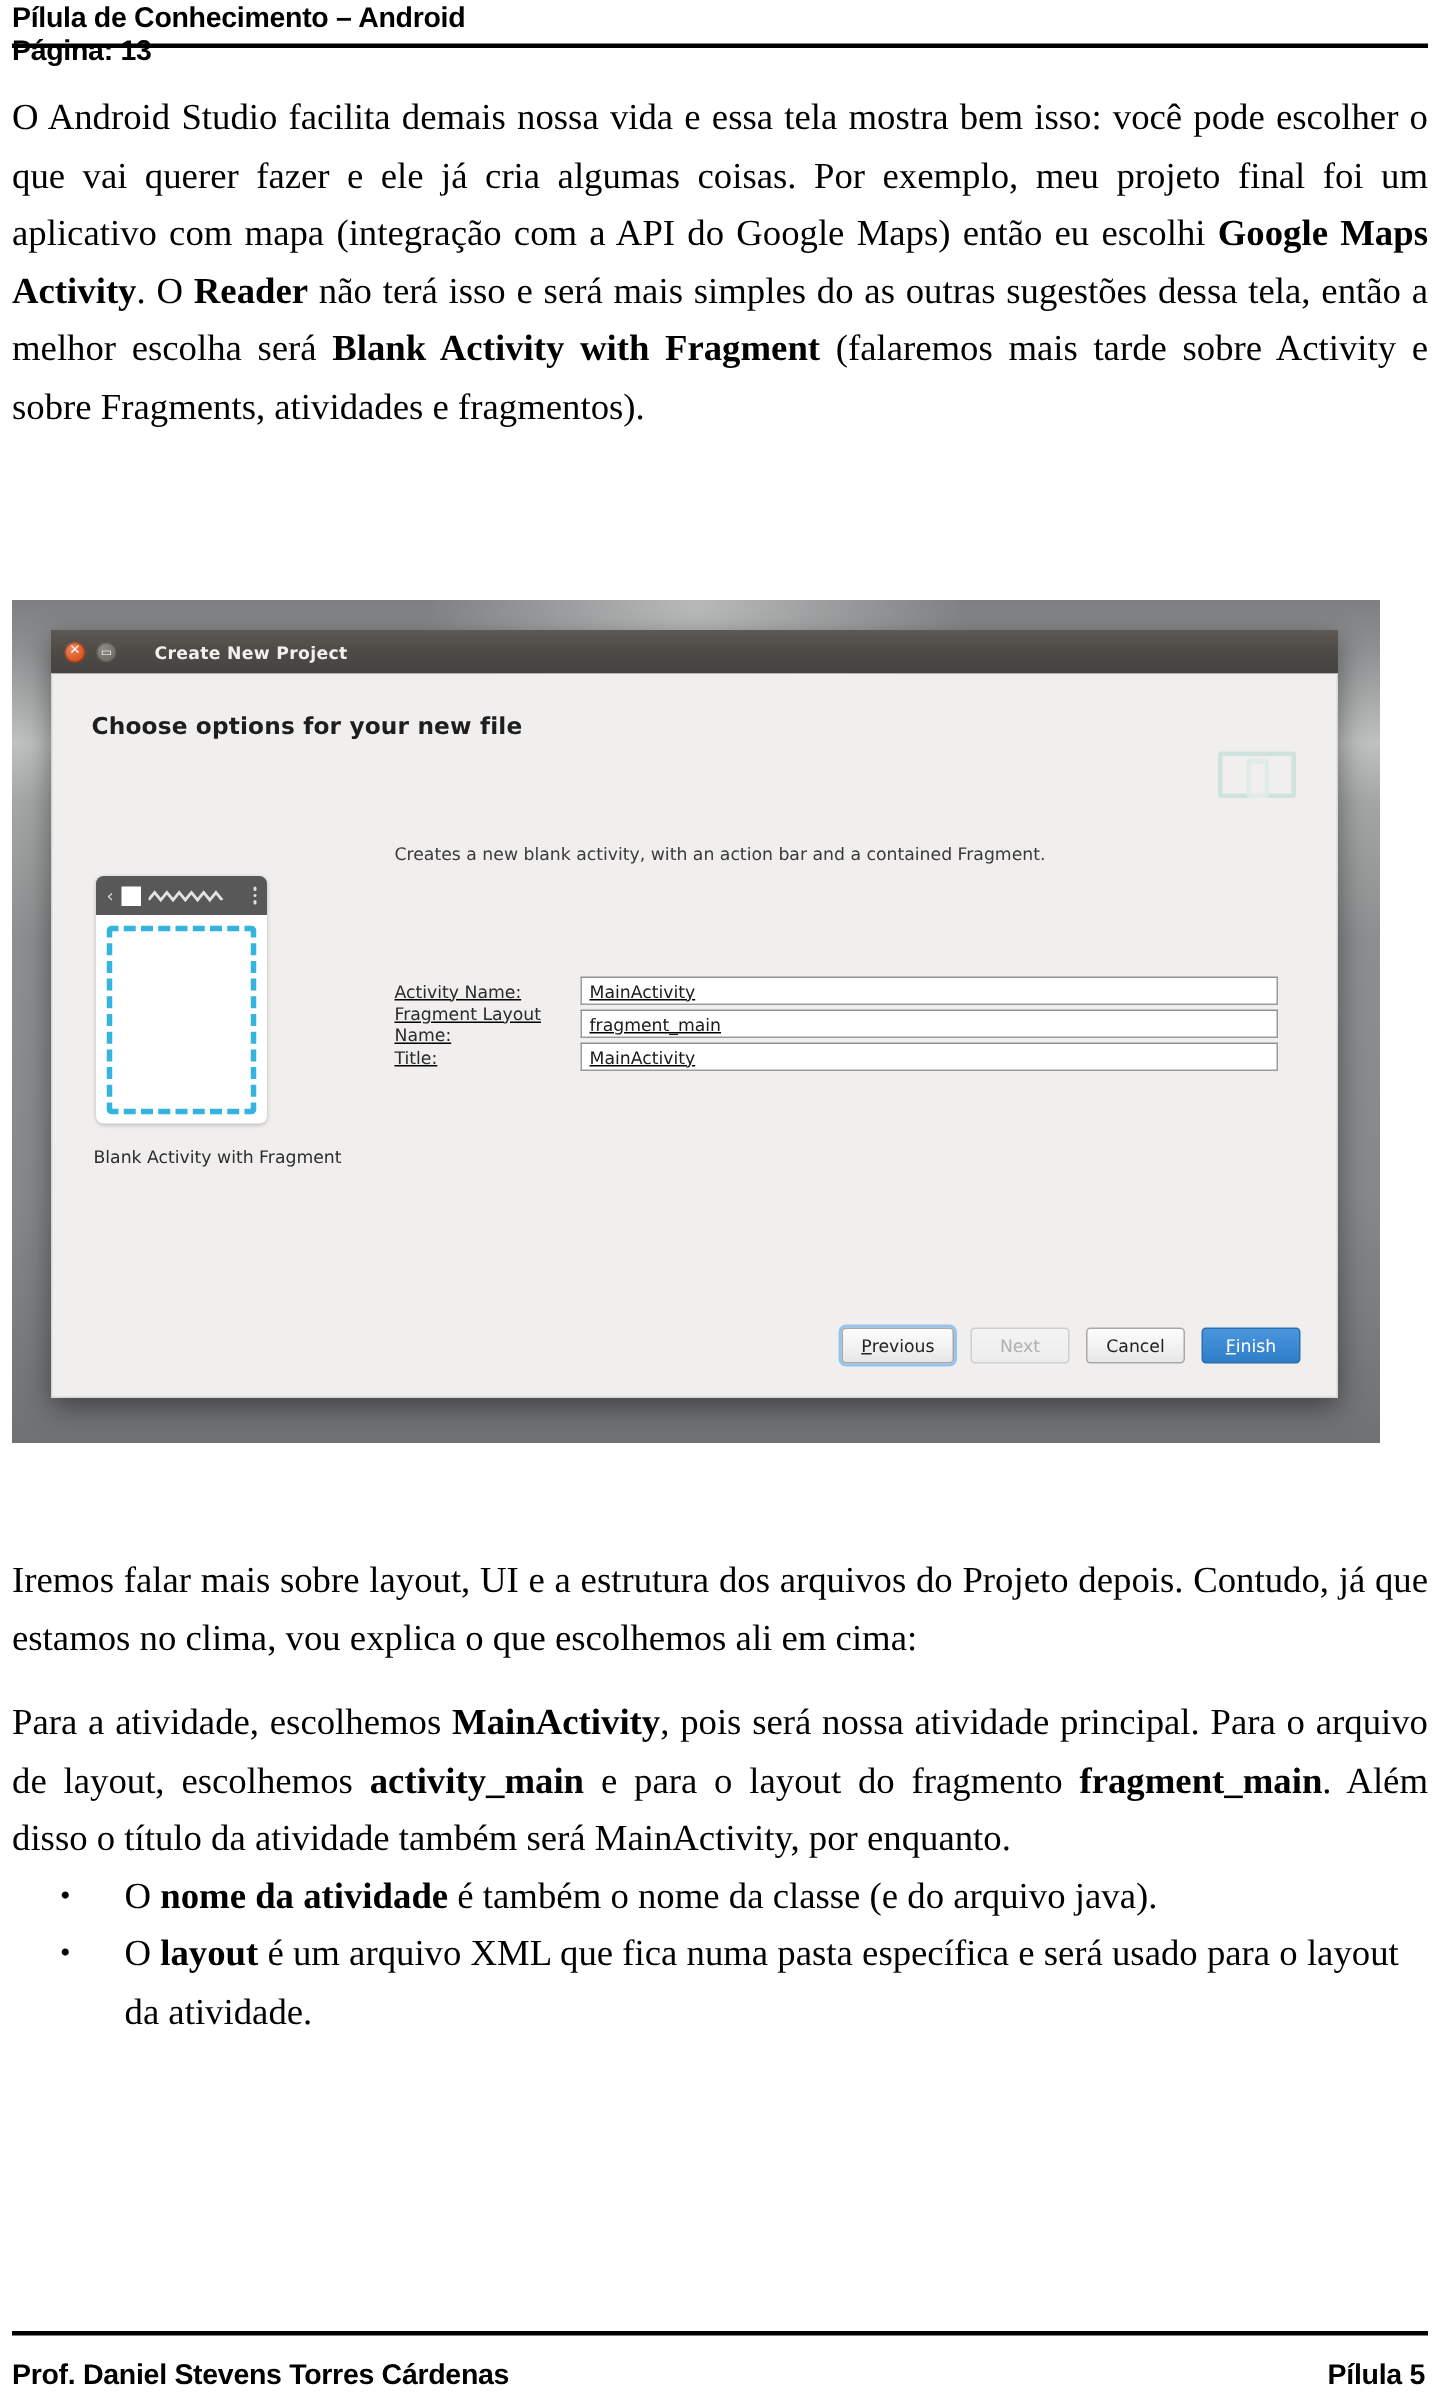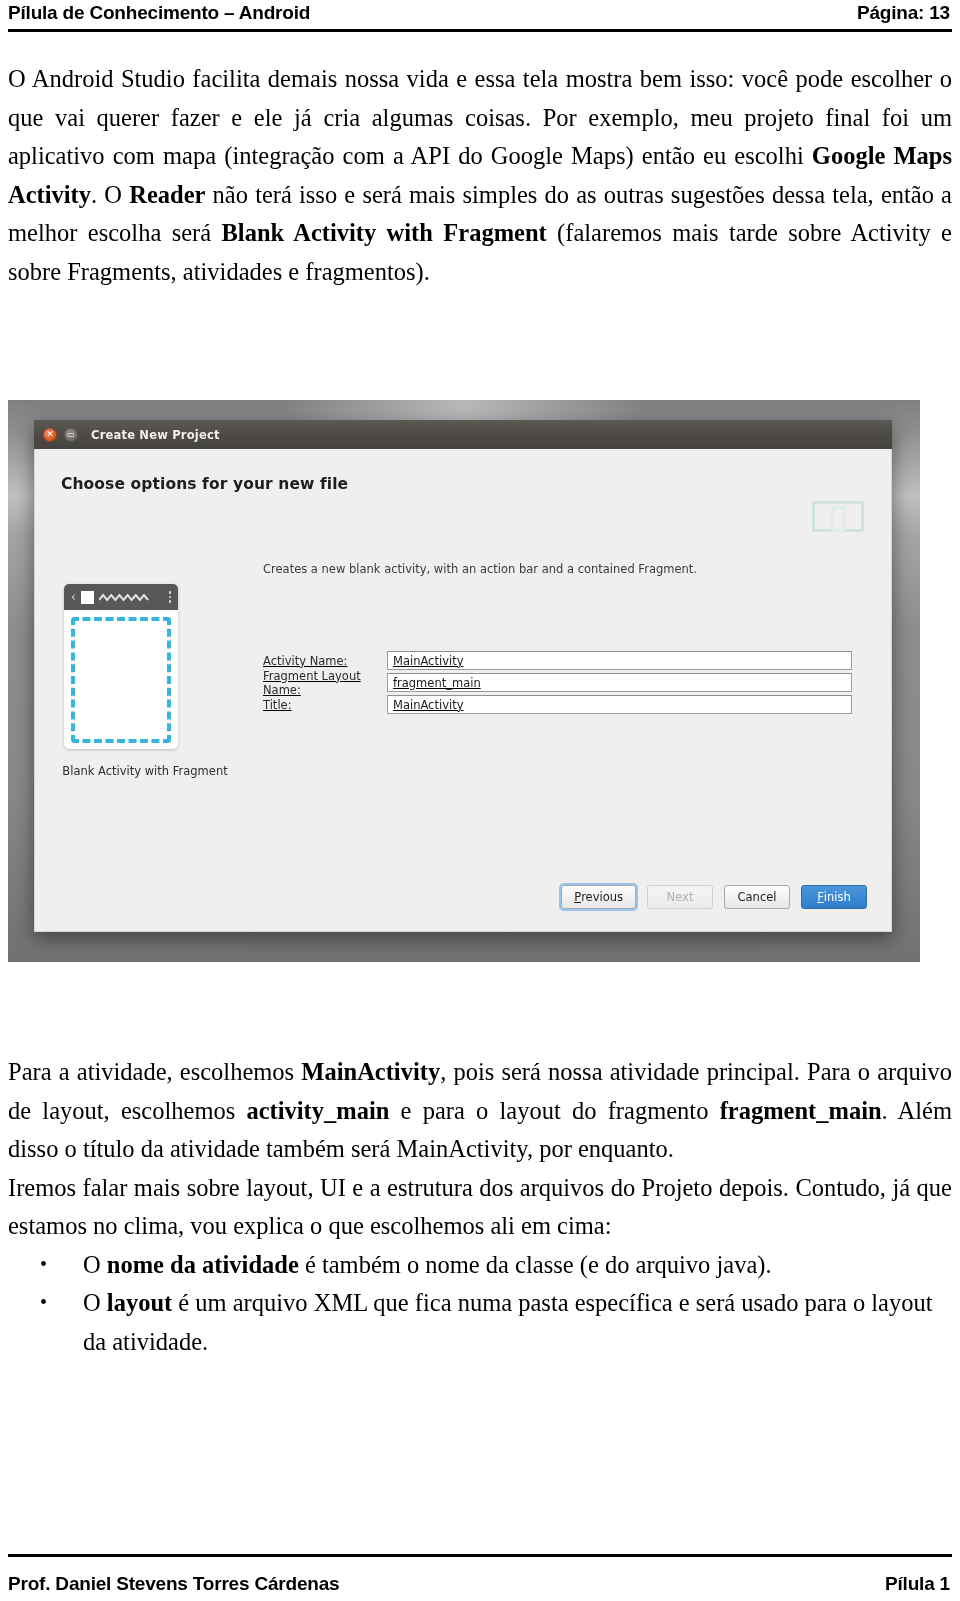--- a/index.html
+++ b/index.html
@@ -24,20 +24,21 @@
     height: 34px;
     display: flex;
     align-items: flex-start;
     justify-content: space-between;
     font-family: "Liberation Sans", "DejaVu Sans", sans-serif;
     font-weight: bold;
     font-size: 19px;
     letter-spacing: -0.2px;
     padding: 2px 10px 0 8px;
     box-sizing: border-box;
+    flex-direction: column;
   }
   .header-rule {
     position: absolute;
     left: 8px; top: 29px;
     width: 944px;
     height: 3px;
     background: #000;
   }
 
   
@@ -117,21 +118,21 @@
   .wbtn.min {
     background: radial-gradient(circle at 35% 30%, #8d8a86, #706d69 70%, #5a5753);
     box-shadow: inset 0 0 0 1px rgba(0,0,0,.25);
     font-size: 8px;
   }
   .dlg-title {
     color: #f2f0ee;
     font-family: "DejaVu Sans", sans-serif;
     font-weight: bold;
     font-size: 11.5px;
-    margin-left: 6px;
+    margin-left: 18px;
     letter-spacing: .2px;
   }
 
   .dlg-body {
     flex: 1;
     background: #f0efee;
     position: relative;
     border: 1px solid #d7d5d3;
     border-top: none;
     box-sizing: border-box;
@@ -439,25 +440,25 @@
             <u>F</u>
             <span>inish</span>
           </span>
       </div>
 
     </div>
   </div>
 </div>
 
 <div class="doc" style="top:1035px;">
+  <p class="para">Iremos falar mais sobre layout, UI e a estrutura dos arquivos do Projeto depois. Contudo, já que estamos no clima, vou explica o que escolhemos ali em cima:</p>
   <p class="para" style="margin-top:18px;"><span>Para a atividade, escolhemos </span><b>MainActivity</b><span>, pois será nossa atividade principal. Para o arquivo de layout, escolhemos </span><b>activity_main</b><span> e para o layout do fragmento </span><b>fragment_main</b><span>. Além disso o título da atividade também será MainActivity, por enquanto.</span></p>
-  <p class="para">Iremos falar mais sobre layout, UI e a estrutura dos arquivos do Projeto depois. Contudo, já que estamos no clima, vou explica o que escolhemos ali em cima:</p>
   <ul class="bullets" style="">
     <li><span>O </span><b>nome da atividade</b><span> é também o nome da classe (e do arquivo java).</span></li>
     <li><span>O </span><b>layout</b><span> é um arquivo XML que fica numa pasta específica e será usado para o layout da atividade.</span></li>
   </ul>
 </div>
 
 <div class="footer-rule"></div>
 <div class="page-footer">
   <span>Prof. Daniel Stevens Torres Cárdenas</span>
-  <span>Pílula 1</span>
+  <span>Pílula 5</span>
 </div>
 
 </body></html>

